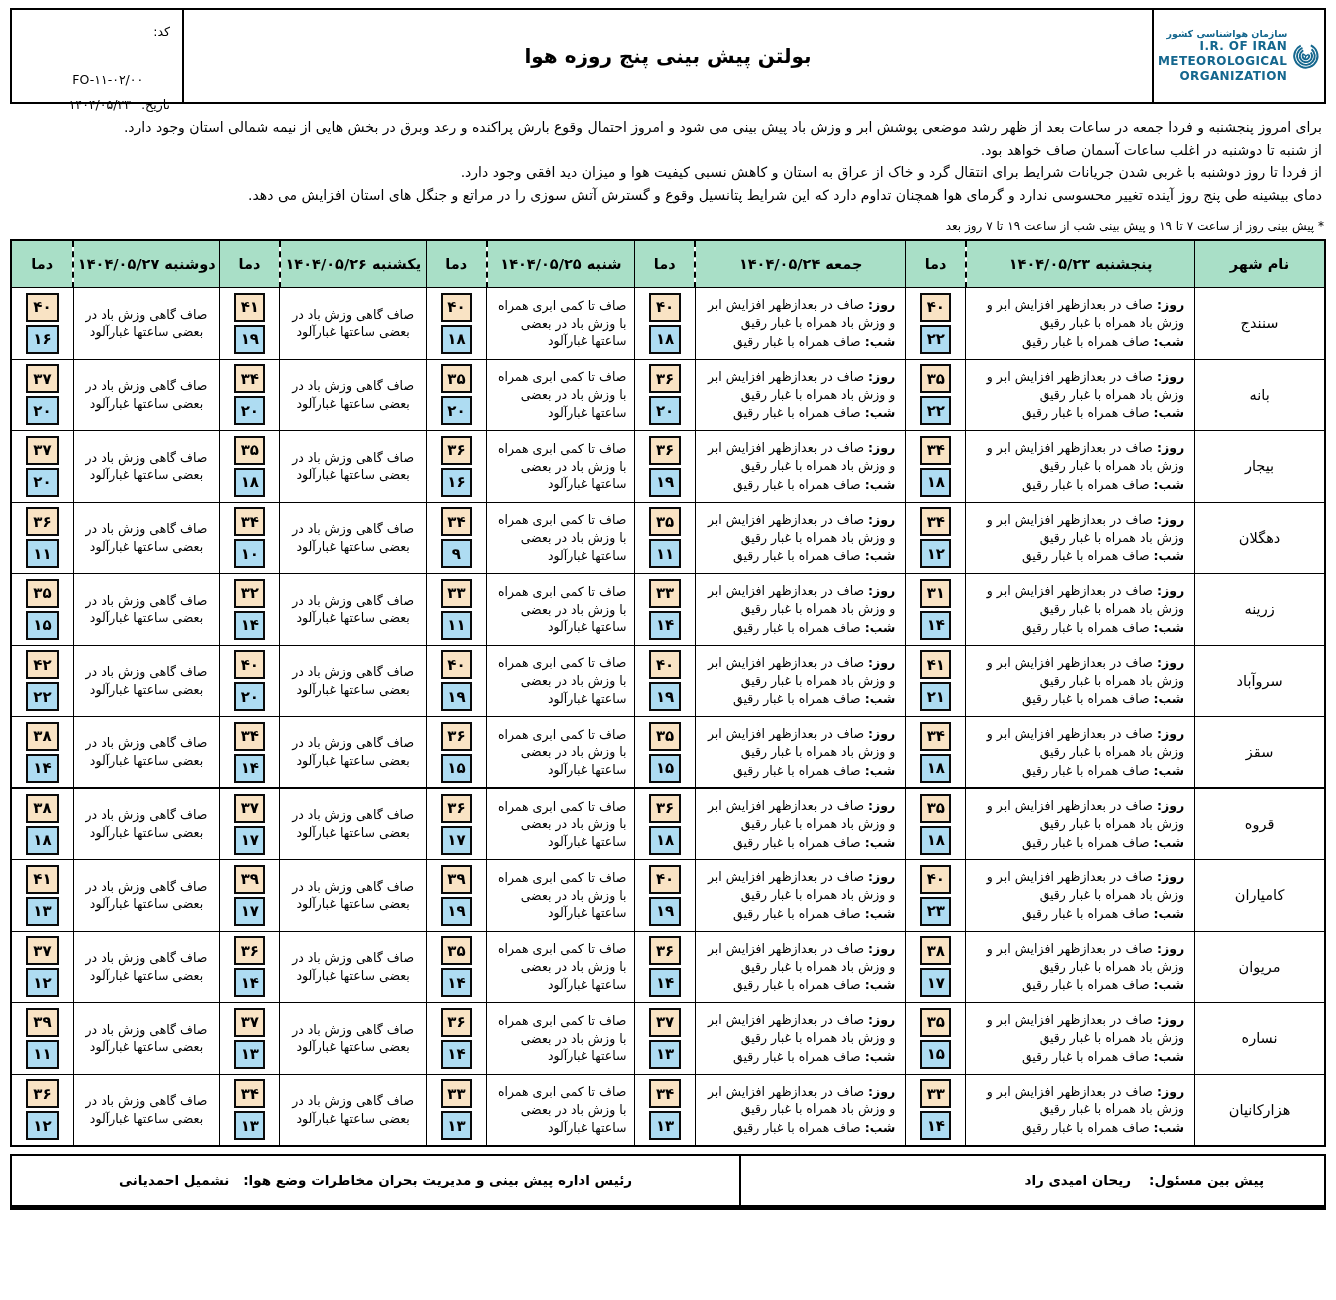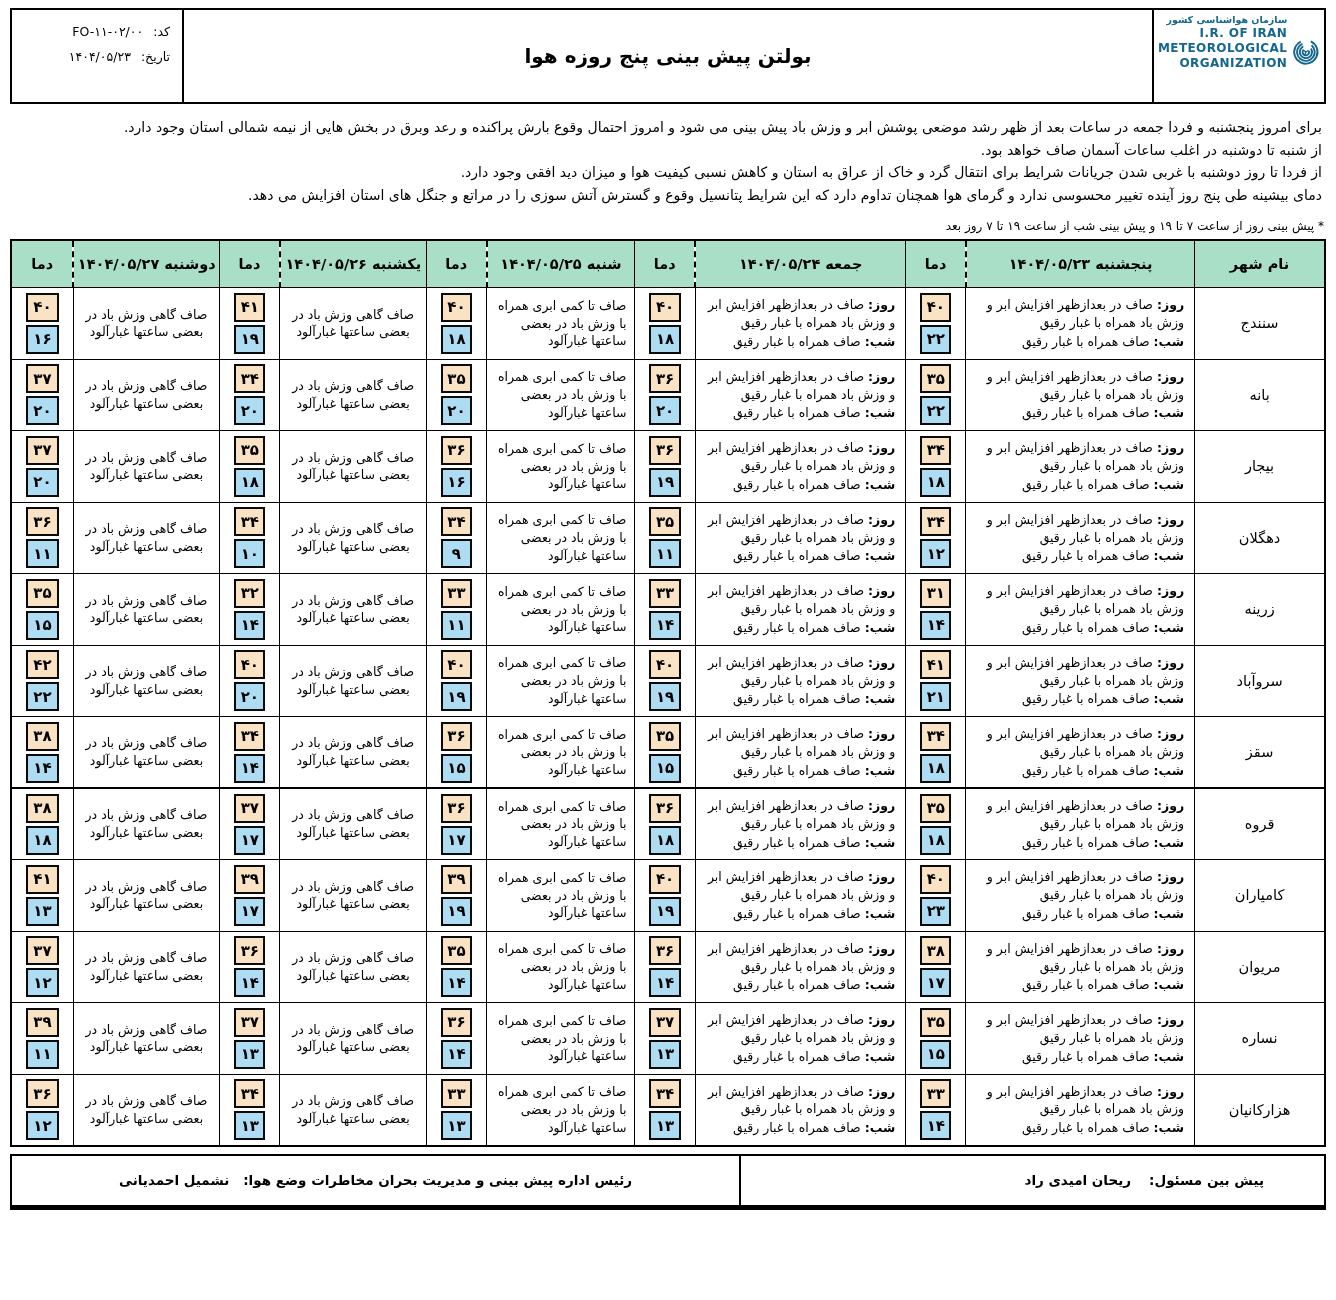--- a/index.html
+++ b/index.html
@@ -3,29 +3,29 @@
 <meta charset="utf-8">
 <style>
   * { margin:0; padding:0; box-sizing:border-box; }
   html,body { width:1336px; height:1300px; background:#ffffff; overflow:hidden; }
   body { font-family:"DejaVu Sans","Liberation Sans",sans-serif; color:#000; direction:rtl; }
   .page { width:1336px; height:1300px; padding:8px 10px 0 10px; }
 
   
   .tophdr { display:flex; border:2px solid #000; height:96px; }
   .logo-cell { width:172px; border-left:2px solid #000; display:flex; direction:ltr;
-               justify-content:center; gap:5px; padding:4px; }
+               align-items:center; justify-content:center; gap:5px; padding:4px; }
   .logo-text { text-align:right; color:#15678e; line-height:1.25; }
   .logo-fa { font-size:9.5px; font-weight:bold; direction:rtl; }
   .logo-en { font-size:12px; font-weight:bold; letter-spacing:.4px; }
   .title-cell { flex:1; display:flex; align-items:center; justify-content:center; }
   .doc-title { font-size:20px; font-weight:bold; }
   .code-cell { width:172px; border-right:2px solid #000; padding:14px 12px; font-size:12.5px; }
   .code-line { display:flex; gap:10px; margin-bottom:10px; white-space:nowrap; }
-  .ltrval { direction:ltr; unicode-bidi:embed; }
+  .ltrval { direction:ltr; unicode-bidi:embed;margin-top:48px; }
 
   
   .intro { padding:12px 4px 0 4px; }
   .intro h2 { font-size:15.5px; font-weight:bold; margin-bottom:8px; }
   .intro p { font-size:14px; line-height:1.62; }
   .note { font-size:12px; text-align:right; margin:12px 2px 6px 0; }
 
   
   table.fx { width:1316px; border-collapse:collapse; table-layout:fixed; border:2px solid #000; }
   .fx th, .fx td { border:1px solid #000; overflow:hidden; }

